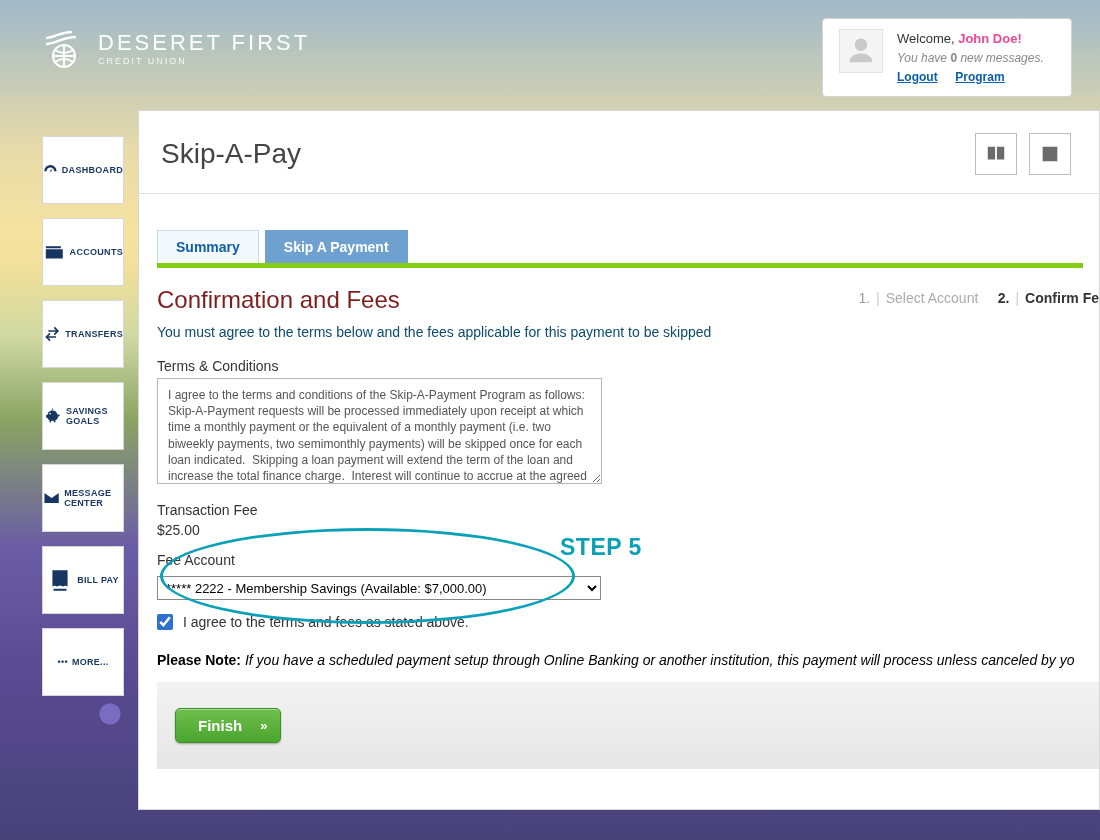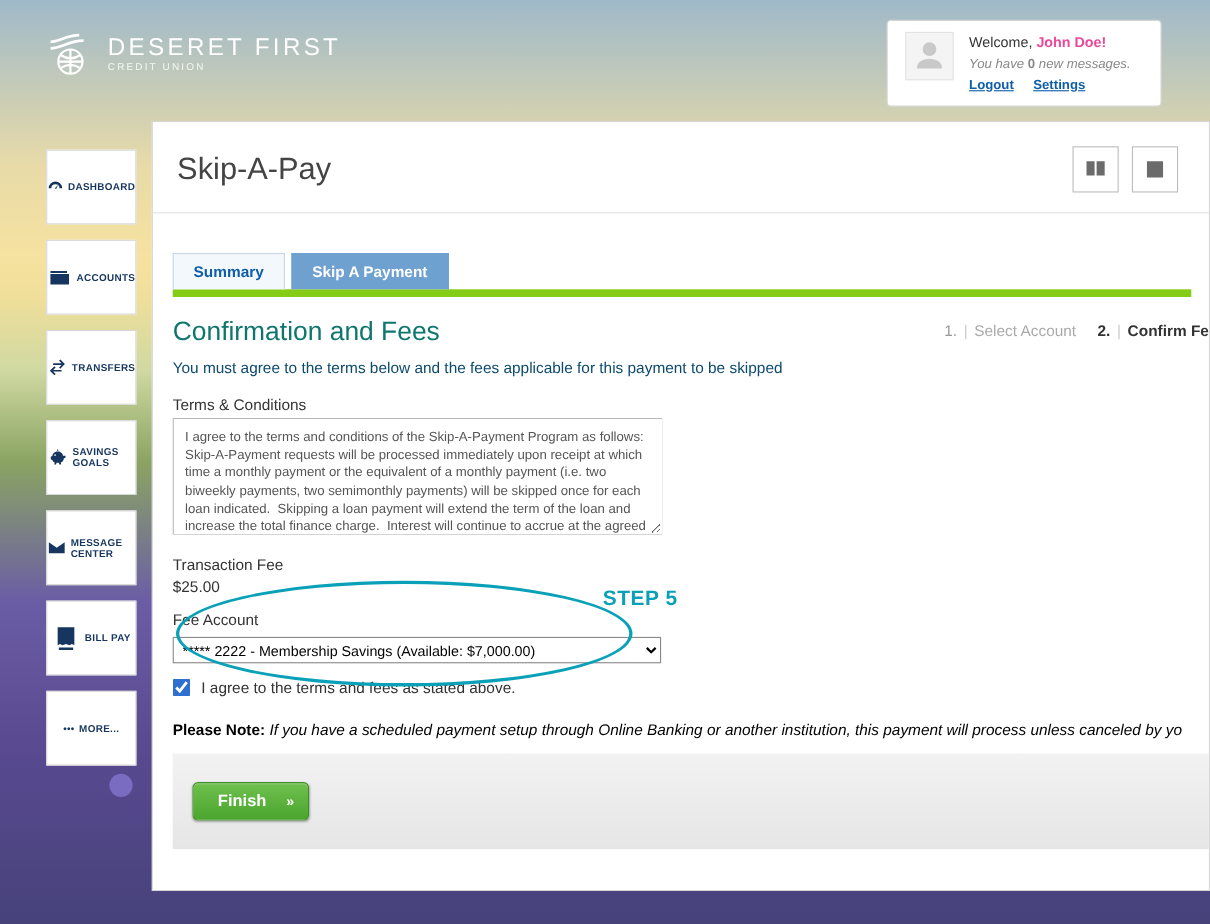--- a/index.html
+++ b/index.html
@@ -1,18 +1,18 @@
 <!DOCTYPE html>
 <html><head>
 <meta charset="utf-8">
 <style>
 *{box-sizing:border-box;margin:0;padding:0}
 body{font-family:Arial,Helvetica,sans-serif;width:1100px;height:840px;overflow:hidden;background:linear-gradient(180deg,#9fb9c9 0%,#e8dba8 18%,#f6e2a0 28%,#f0df9a 32%,#d0d9a2 40%,#8aa463 50%,#6b5da5 65%,#5a4a92 80%,#47427a 100%);position:relative}
 .flowers{position:absolute;left:0;right:0;bottom:0;height:420px;background:radial-gradient(circle at 10% 70%,#7a6cc0 0 10px,transparent 11px),radial-gradient(circle at 22% 60%,#8c7dce 0 9px,transparent 10px),radial-gradient(circle at 35% 75%,#6b5da5 0 10px,transparent 11px),radial-gradient(circle at 5% 55%,#9b8cd4 0 8px,transparent 9px),radial-gradient(circle at 90% 80%,#7a6cc0 0 10px,transparent 11px),radial-gradient(circle at 80% 65%,#8c7dce 0 9px,transparent 10px);background-color:transparent;pointer-events:none}
-.header{position:relative;display:flex;justify-content:space-between;align-items:flex-start;padding:18px 44px 0 40px;height:110px}
+.header{position:relative;display:flex;justify-content:space-between;align-items:flex-start;padding:18px 28px 0 40px;height:110px}
 .logo{display:flex;align-items:center;gap:10px;color:#fff;margin-top:6px}
 .logo svg{width:48px;height:48px}
 .logo-text{display:flex;flex-direction:column}
 .logo-name{font-size:22px;font-weight:500;letter-spacing:3px}
 .logo-sub{font-size:9px;letter-spacing:2px;opacity:.85}
 .welcome-box{background:#fff;border:1px solid #d4d4d4;border-radius:4px;padding:10px 16px;display:flex;gap:14px;align-items:flex-start;min-width:250px}
 .avatar{width:44px;height:44px;background:#f4f4f4;border:1px solid #e3e3e3;display:flex;align-items:center;justify-content:center}
 .avatar svg{width:30px;height:30px;fill:#c9c9c9}
 .welcome-txt{font-size:13px;color:#333;line-height:1.5}
 .welcome-txt b{color:#ec4899}
@@ -22,46 +22,46 @@
 .layout{position:relative;display:flex;align-items:flex-start;padding-left:42px;gap:14px}
 .sidenav{display:flex;flex-direction:column;gap:14px;width:82px;margin-top:26px}
 .nav-item{background:#fff;border:1px solid #d7d7d7;height:68px;display:flex;align-items:center;justify-content:center;gap:4px;cursor:pointer;font-size:9px;font-weight:bold;color:#16365f;letter-spacing:.3px}
 .nav-item svg{width:26px;height:26px;fill:#16365f}
 .main{background:#fff;border:1px solid #d7d7d7;flex:1;margin-right:0;min-height:700px;position:relative;overflow:hidden}
 .page-head{display:flex;justify-content:space-between;align-items:center;padding:22px 28px 18px 22px;border-bottom:1px solid #e0e0e0}
 .page-title{font-size:28px;color:#444;font-weight:500}
 .head-actions{display:flex;gap:12px}
 .head-btn{width:42px;height:42px;border:1px solid #bcbcbc;background:#fff;display:flex;align-items:center;justify-content:center;cursor:pointer}
 .head-btn svg{width:22px;height:22px;fill:#6b6b6b}
-.tabs{display:flex;margin:36px 16px 0 18px;border-bottom:7px solid #84cc16}
+.tabs{display:flex;margin:36px 16px 0 18px;border-bottom:5px solid #84cc16}
 .tab{padding:8px 18px;font-size:14px;font-weight:bold;border:1px solid #c9d9e8;border-bottom:none;margin-right:6px;cursor:pointer;background:#f3f8fd;color:#0f5ea8}
 .tab.active{background:#6ea0d0;color:#fff;border-color:#6ea0d0}
 .content{padding:18px 0 0 18px}
 .steps{float:right;margin-right:0;margin-top:4px;color:#aaa;font-size:14px;white-space:nowrap}
 .steps .num{color:#999}
 .steps .sep{margin:0 6px;color:#ccc}
 .steps .active{color:#333;font-weight:bold}
-.section-title{font-size:24px;color:#0f766e;margin-bottom:10px}
+.section-title{font-size:24px;color:#7f1d1d;margin-bottom:10px}
 .section-sub{font-size:14px;color:#0c4a6e;margin-bottom:18px}
 .field-label{font-size:14px;color:#333;margin-bottom:4px}
 .terms-box{width:445px;height:106px;border:1px solid #b8b8b8;padding:8px 10px;font-size:12px;color:#555;line-height:1.35;resize:both;overflow:auto;font-family:Arial}
 .fee-block{margin-top:14px;font-size:14px;color:#333}
 .fee-amt{margin-top:2px}
 .acct-sel{margin-top:4px;width:444px;height:24px;border:1px solid #888;font-size:13px;padding:1px 4px;background:#fff}
 .agree-row{margin-top:14px;display:flex;align-items:center;gap:10px}
 .agree-row input{width:16px;height:16px;accent-color:#2f6fd0}
 .agree-row label{font-size:14px;color:#333}
 .note{margin-top:22px;font-size:14px;color:#000000;font-style:italic;white-space:nowrap}
 .note b{font-style:normal}
 .action-bar{margin-top:14px;padding:26px 0 26px 18px;background:linear-gradient(180deg,#f2f2f2,#e6e6e6)}
 .finish-btn{display:inline-flex;align-items:center;gap:18px;background:linear-gradient(180deg,#6fc04e,#4aa52d);border:1px solid #3c8f23;border-radius:5px;color:#fff;font-weight:bold;font-size:15px;padding:8px 16px 8px 22px;cursor:pointer;box-shadow:inset 0 1px 0 rgba(255,255,255,.4),0 1px 2px rgba(0,0,0,.3)}
 .finish-btn .chev{font-size:13px;letter-spacing:-3px}
 .annot{position:absolute;pointer-events:none}
 .ellipse{left:160px;top:528px;width:415px;height:96px;border:3px solid #0aa1b8;border-radius:50%}
-.step-label{left:548px;top:534px;color:#0aa1b8;font-weight:bold;font-size:19px;letter-spacing:.5px}
+.step-label{left:560px;top:534px;color:#0aa1b8;font-weight:bold;font-size:23px;letter-spacing:.5px}
 </style>
 </head>
 <body>
 <div class="flowers"></div>
 
 <div class="header">
   <div class="logo">
     <svg viewBox="0 0 48 48">
         <g fill="none" stroke="#fff" stroke-width="2">
           <circle cx="24" cy="32" r="11"></circle>
@@ -78,21 +78,21 @@
     <div class="avatar">
       <svg viewBox="0 0 24 24">
           <path d="M12 12a5 5 0 1 0-5-5 5 5 0 0 0 5 5zm0 2c-4 0-9 2-9 6v1h18v-1c0-4-5-6-9-6z"></path>
         </svg>
     </div>
     <div class="welcome-txt">
       <div><span>Welcome,</span> <b>John Doe!</b></div>
       <div class="msg-line"><span>You have</span> <span class="cnt">0</span> <span>new messages.</span></div>
       <div class="welcome-links">
         <a href="#">Logout</a>
-        <a href="#">Settings</a>
+        <a href="#">Program</a>
       </div>
     </div>
   </div>
 </div>
 
 <div class="layout">
   <div class="sidenav">
     <div class="nav-item">
       <svg viewBox="0 0 24 24">
           <path d="M12 4a10 10 0 0 0-10 10h4a6 6 0 1 1 12 0h4A10 10 0 0 0 12 4zm-1 10l5-5-3 6z"></path>

